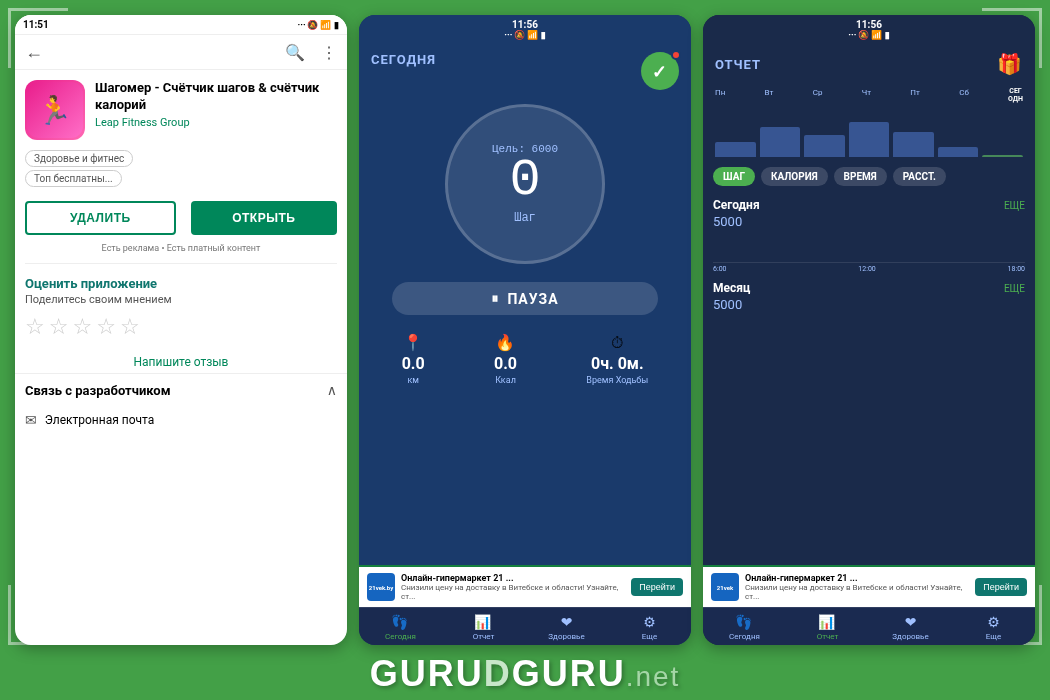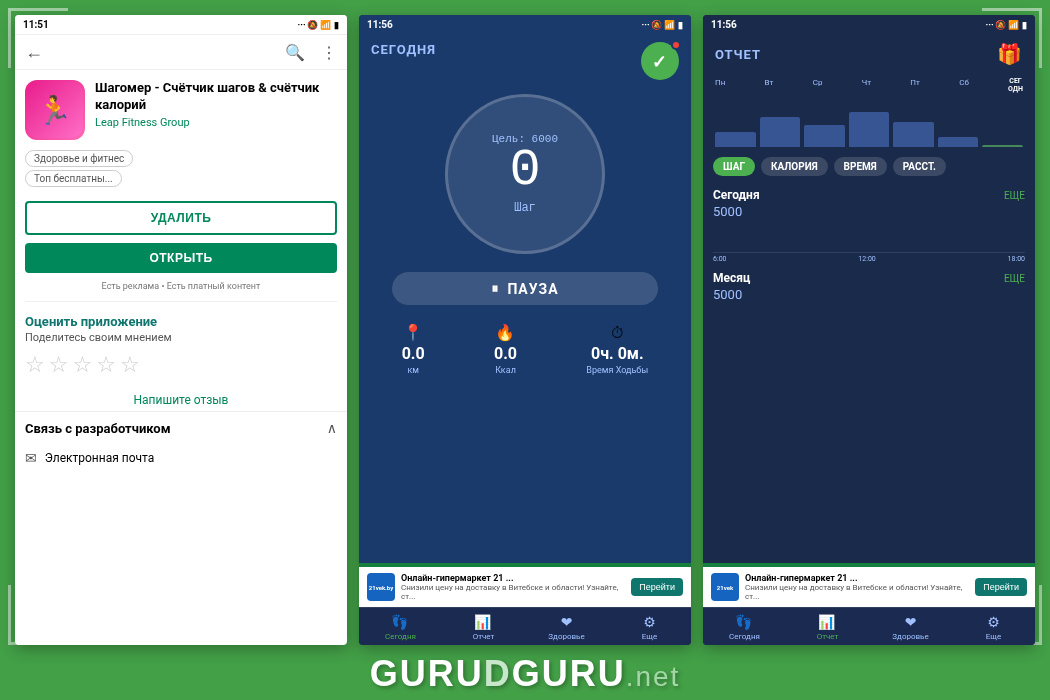--- a/index.html
+++ b/index.html
@@ -40,41 +40,42 @@
       bottom: 55px;
       display: flex;
       gap: 12px;
       align-items: stretch;
     }
 
     
     .phone-screen {
       flex: 1;
       background: #fff;
-      border-radius: 4px;
+      border-radius: 16px;
       overflow: hidden;
       display: flex;
       flex-direction: column;
       box-shadow: 0 4px 15px rgba(0,0,0,0.3);
     }
 
     
     .status-bar {
       display: flex;
       justify-content: space-between;
       align-items: center;
       padding: 4px 8px;
       font-size: 10px;
       font-weight: bold;
       background: #fff;
       color: #000;
     }
     .status-bar.dark {
       background: #1a2a4a;
       color: #fff;
+      flex-direction: column;
     }
     .status-icons {
       display: flex;
       gap: 2px;
       align-items: center;
       font-size: 9px;
     }
 
     
     .screen1 { background: #fff; }
@@ -142,23 +143,22 @@
       border: 1px solid #ccc;
       border-radius: 12px;
       padding: 2px 8px;
       font-size: 10px;
       color: #555;
       width: fit-content;
     }
 
     .btn-row {
       display: flex;
-      gap: 8px;
+      gap: 15px;
       padding: 6px 10px;
-      flex-direction: column;
     }
     .btn-delete {
       flex: 1;
       border: 2px solid #00875a;
       background: #fff;
       color: #00875a;
       border-radius: 4px;
       padding: 8px;
       font-size: 12px;
       font-weight: bold;
@@ -328,21 +328,21 @@
     .stat-value { font-size: 16px; font-weight: bold; color: #fff; }
     .stat-label { font-size: 9px; color: #a0c0ff; }
 
     
     .ad-banner {
       background: #fff;
       display: flex;
       align-items: center;
       padding: 6px 8px;
       gap: 6px;
-      border-top: 4px solid #15803d;
+      border-top: 2px solid #15803d;
     }
     .ad-logo {
       width: 28px;
       height: 28px;
       background: #1565c0;
       border-radius: 4px;
       display: flex;
       align-items: center;
       justify-content: center;
       color: #fff;

